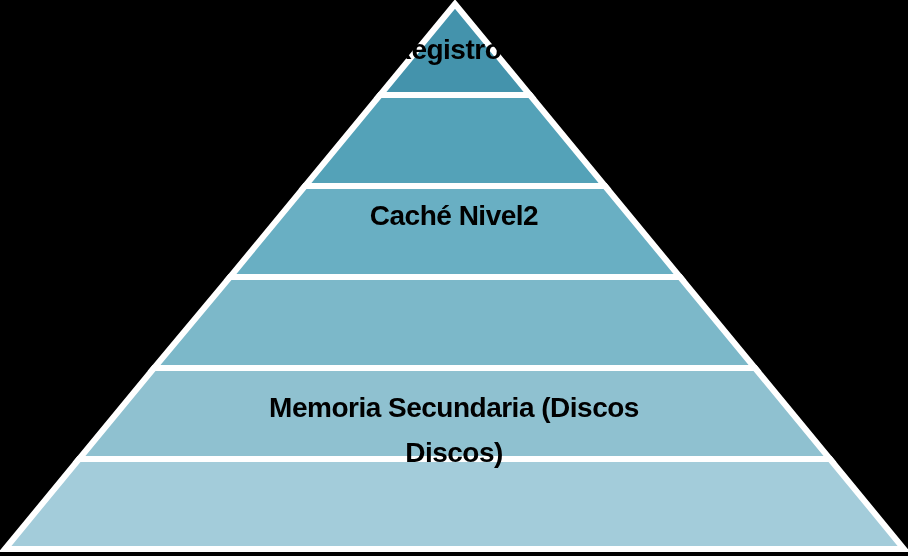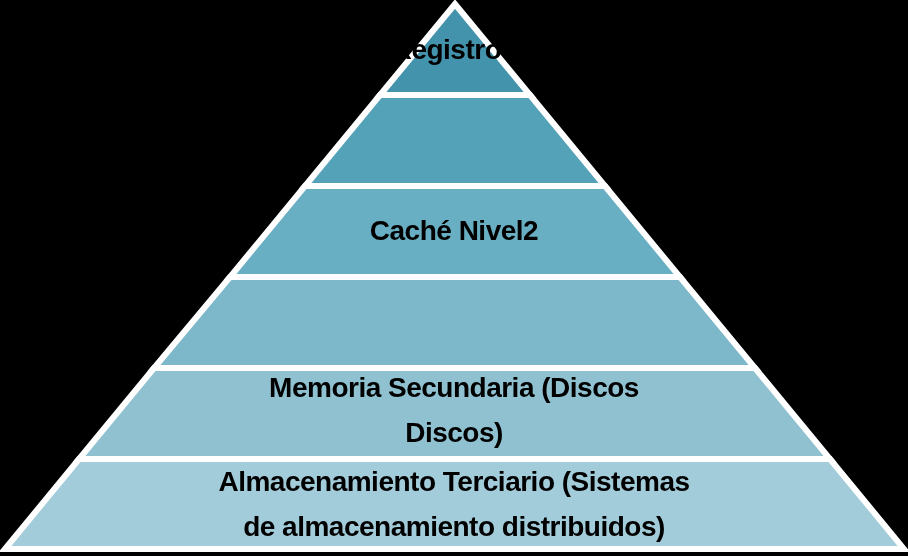--- a/index.html
+++ b/index.html
@@ -36,23 +36,23 @@
     font-size: 28px;
     font-weight: bold;
     line-height: 45px;
     letter-spacing: -0.5px;
     color: #000000;
     pointer-events: none;
   }
   .level-label span { display: block; white-space: nowrap; }
   .row-1 { top: 4px;   height: 91px; }
   .row-2 { top: 95px;  height: 91px; }
-  .row-3 { top: 185px; height: 91px; }
+  .row-3 { top: 170px; height: 91px; }
   .row-4 { top: 277px; height: 91px; }
-  .row-5 { top: 364px; height: 91px; }
+  .row-5 { top: 384px; height: 91px; }
   .row-6 { top: 459px; height: 90px; }
 </style>
 </head>
 <body>
 
 <div class="stage">
 
   <svg class="pyramid-svg" width="908" height="556" viewBox="0 0 908 556">
     <polygon points="455,4 380,95 530,95" fill="#4493ac"></polygon>
     <polygon points="380,95 530,95 605,186 305,186" fill="#54a2b8"></polygon>
@@ -74,18 +74,14 @@
   </div>
 
   <div class="level-label row-4">
   </div>
 
   <div class="level-label row-5">
     <span>Memoria Secundaria (Discos</span>
     <span>Discos)</span>
   </div>
 
-  <div class="level-label row-6">
-    <span>Almacenamiento Terciario (Sistemas</span>
-    <span>de almacenamiento distribuidos)</span>
-  </div>
 
 </div>
 
 </body></html>

